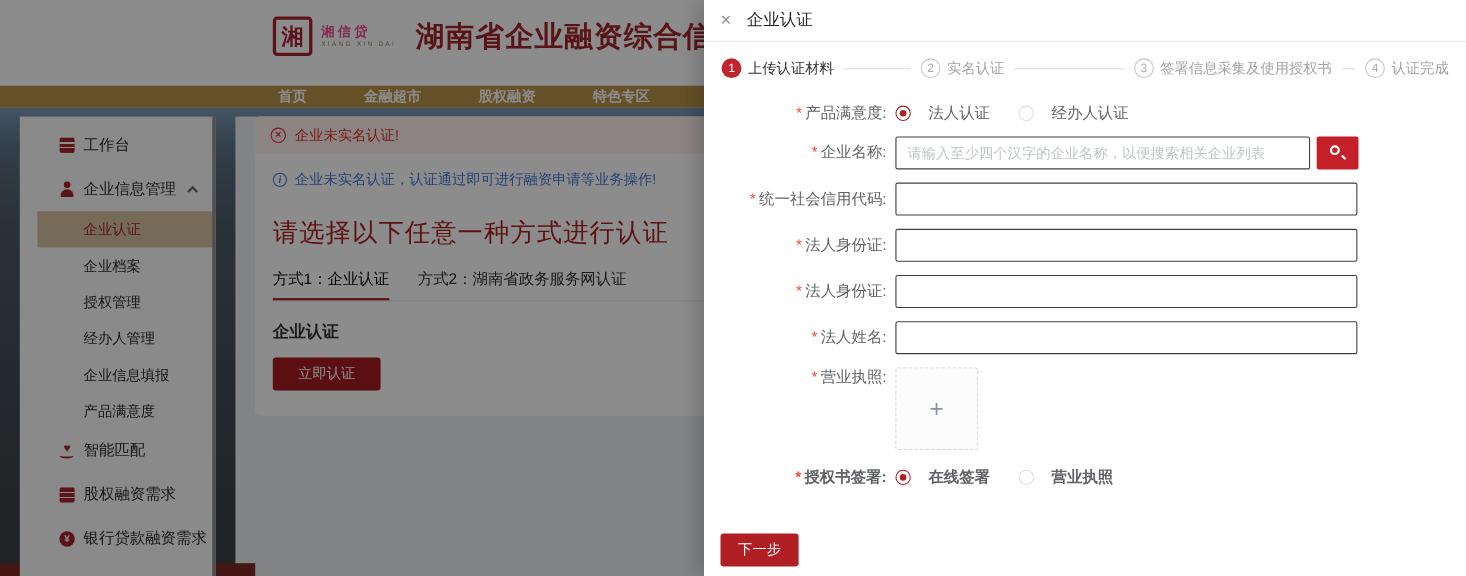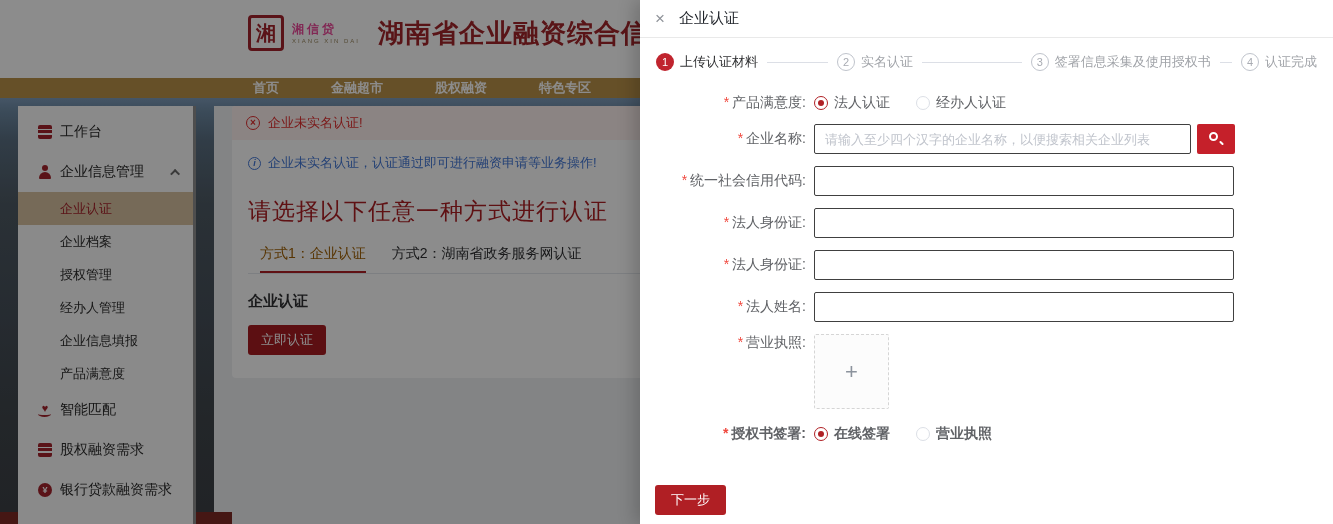--- a/index.html
+++ b/index.html
@@ -16,21 +16,21 @@
   .logo-en { color:#9c8a63; font-size:6px; letter-spacing:2px; margin-top:3px; }
   .site-title { margin-left:18px; color:#a3262a; font-size:26px; font-weight:bold; letter-spacing:1px; white-space:nowrap; }
   .nav { position:absolute; left:0; top:78px; width:100%; height:20px; background:#bb924a; display:flex; align-items:center; padding-left:253px; }
   .nav-item { color:#ffffff; font-size:13px; font-weight:bold; margin-right:52px; white-space:nowrap; cursor:pointer; }
   .photo { position:absolute; left:0; top:98px; width:660px; height:426px;
     background:linear-gradient(180deg,#7f9cba 0%,#6d8aa4 3%,#5a6f82 10%,#4e5a64 25%,#46505a 50%,#40464c 75%,#3c4045 100%); }
   .content-bg { position:absolute; left:214px; top:106px; width:446px; height:418px; background:#eef0f3; }
   .footer-strip { position:absolute; left:0; top:512px; width:232px; height:12px; background:#7e2a26; }
 
   
-  .sidebar { position:absolute; left:18px; top:106px; width:178px; height:418px; background:#fbfbfb; padding-top:6px; }
+  .sidebar { position:absolute; left:18px; top:106px; width:178px; height:418px; background:#fbfbfb; padding-top:6px;padding-left:16px; }
   .sb-scroll { position:absolute; right:0; top:0; width:3px; height:100%; background:#8f8f8f; }
   .sb-item { display:flex; align-items:center; height:40px; padding:0 16px 0 20px; font-size:14px; color:#2b2b2b; cursor:pointer; }
   .sb-sub { height:33px; padding-left:42px; font-size:13px; }
   .sb-sub.active { background:#d8c2a0; color:#a5242c; }
   .sb-label { white-space:nowrap; }
   .ic { width:14px; height:14px; margin-right:8px; position:relative; flex:0 0 14px; }
   .ic-board { background:#a5242c; border-radius:2px;
     background-image:linear-gradient(to bottom,transparent 4px,#fff 4px,#fff 5.5px,transparent 5.5px,transparent 8.5px,#fff 8.5px,#fff 10px,transparent 10px); }
   .ic-user::before { content:''; position:absolute; left:4px; top:0; width:6px; height:6px; border-radius:50%; background:#a5242c; }
   .ic-user::after { content:''; position:absolute; left:1px; bottom:0; width:12px; height:7px; border-radius:6px 6px 1px 1px; background:#a5242c; }
@@ -42,23 +42,23 @@
   
   .card { position:absolute; left:232px; top:106px; width:430px; height:272px; background:#ffffff; border-radius:4px; overflow:hidden; }
   .alert-bar { height:34px; background:#fdf0ef; display:flex; align-items:center; padding-left:14px; color:#e02f2f; font-size:13px; }
   .ic-alert { width:14px; height:14px; border:1.5px solid #e02f2f; border-radius:50%; color:#e02f2f; font-size:10px; line-height:11px; text-align:center; margin-right:8px; font-weight:bold; }
   .card-body { padding:14px 16px 0 16px; }
   .info-line { display:flex; align-items:center; color:#4478d6; font-size:13px; }
   .ic-info { width:13px; height:13px; border:1.5px solid #4478d6; border-radius:50%; font-size:9px; line-height:10px; text-align:center; margin-right:7px; font-style:italic; font-weight:bold; flex:0 0 13px; }
   .big-head { margin-top:24px; color:#ad1f24; font-size:23px; font-weight:normal; letter-spacing:1px; white-space:nowrap; }
   .tabs { margin-top:18px; display:flex; border-bottom:1px solid #e4e7ed; }
   .tab { padding-bottom:8px; margin-right:26px; font-size:14px; color:#303133; cursor:pointer; white-space:nowrap; }
-  .tab.active { color:#a16207; border-bottom:2px solid #b02025;margin-left:12px; }
+  .tab.active { color:#000000; border-bottom:2px solid #b02025; }
   .sec-title { margin-top:18px; font-size:15px; font-weight:bold; color:#303133; }
-  .btn-red { display:inline-block; margin-top:14px; background:#a81d22; color:#fff; font-size:13px; padding:6px 13px; border-radius:3px; border:none; cursor:pointer;text-align:right; }
+  .btn-red { display:inline-block; margin-top:14px; background:#a81d22; color:#fff; font-size:13px; padding:6px 23px; border-radius:3px; border:none; cursor:pointer;text-align:right; }
 
   
   .overlay { position:absolute; inset:0; background:rgba(0,0,0,0.45); }
 
   
   .drawer { position:absolute; right:0; top:0; width:693px; height:524px; background:#ffffff; box-shadow:-6px 0 16px rgba(0,0,0,0.18); }
   .dw-head { height:38px; display:flex; align-items:center; padding:0 15px; border-bottom:1px solid #e9e9e9; }
   .dw-close { color:#8f9399; font-size:17px; cursor:pointer; line-height:1; }
   .dw-title { margin-left:14px; font-size:15px; color:#1f2329; }
   .steps { display:flex; align-items:center; padding:0 16px; margin-top:14px; height:20px; }
@@ -79,21 +79,21 @@
   .fctrl { display:flex; align-items:center; }
   .inp { width:420px; height:30px; border:1px solid #404040; border-radius:2px; font-size:13px; padding:0 10px; color:#303133; outline:none; font-family:inherit; }
   .inp::placeholder { color:#c0c4cc; }
   .inp.short { width:377px; }
   .search-btn { width:38px; height:30px; background:#c5202a; border:none; border-radius:2px; margin-left:6px; position:relative; cursor:pointer; }
   .mag { position:absolute; left:12px; top:8px; width:9px; height:9px; border:2px solid #fff; border-radius:50%; }
   .mag::after { content:''; position:absolute; left:8px; top:8px; width:5px; height:2px; background:#fff; transform:rotate(45deg); border-radius:1px; }
   .radio { width:14px; height:14px; border-radius:50%; border:1px solid #dcdfe6; background:#fff; position:relative; margin-right:6px; flex:0 0 14px; cursor:pointer; }
   .radio.checked { border-color:#b02025; }
   .radio.checked::after { content:''; position:absolute; left:3px; top:3px; width:6px; height:6px; border-radius:50%; background:#b02025; }
-  .radio-label { font-size:14px; color:#606266; margin-right:26px; cursor:pointer; }
+  .radio-label { font-size:14px; color:#606266; margin-right:26px; cursor:pointer;margin-left:10px; }
   .upload-box { width:75px; height:75px; border:1px dashed #d5d5d5; border-radius:2px; background:#fcfcfc; display:flex; align-items:center; justify-content:center; color:#8c939d; font-size:22px; cursor:pointer; }
   .gap16 { margin-top:16px;font-weight:bold; }
   .next-btn { margin:30px 0 0 15px; background:#b01f24; color:#fff; border:none; border-radius:3px; font-size:13px; padding:6px 16px; cursor:pointer; }
 </style>
 </head>
 <body>
 
 <div class="page">
   <div class="hdr">
     <div class="brand">

